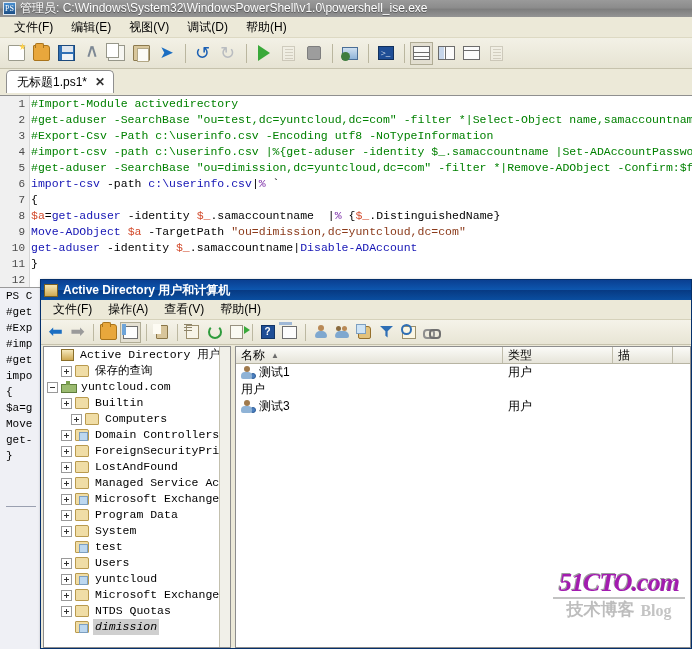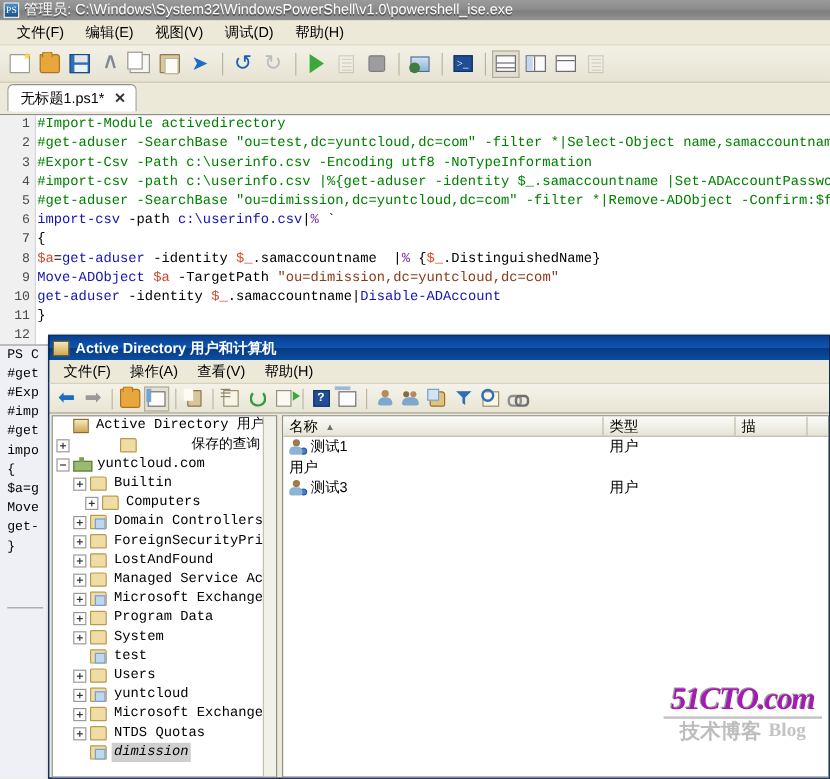--- a/index.html
+++ b/index.html
@@ -289,21 +289,21 @@
     text-align: center; pointer-events: none; user-select: none;
   }
   .wm-top {
     font-family: "Liberation Serif", serif;
     font-size: 26px; font-weight: bold; letter-spacing: -1px;
     color: #a21caf; text-shadow: 1px 1px 0 #ffffff, -1px -1px 0 #9d9d9d;
     line-height: 26px;
     font-style: italic;
   }
   .wm-rule { height: 2px; background: #c2c2c2; margin: 1px 4px 2px 4px; }
-  .wm-bot { display:flex; justify-content:center; gap:6px; }
+  .wm-bot { display:flex; align-items:flex-end; justify-content:center; gap:6px; }
   .wm-cn { font-size: 17px; font-weight: bold; color: #bdbdbd;
            text-shadow: 1px 1px 0 #ffffff; line-height: 18px; }
   .wm-blog { font-family: "Liberation Serif", serif; font-size: 16px; font-weight: bold;
              color: #c4c4c4; text-shadow: 1px 1px 0 #fff; line-height: 16px; }
 </style>
 </head>
 <body>
 
 <div id="root">
 
@@ -511,21 +511,21 @@
     </div>
 
     <div class="ad-body">
       <div class="ad-tree">
         <div class="ad-tree-inner" id="adtree">
             <div class="treerow" style="padding-left: 3px;">
               <span class="tw empty"></span>
               <span class="troot-ico"></span>
               <span class="tlabel">Active Directory 用户和计算机</span>
             </div>
-            <div class="treerow" style="padding-left: 3px; justify-content: space-between;">
+            <div class="treerow" style="padding-left: 17px;">
               <span class="tw plus"></span>
               <span class="tfolder"></span>
               <span class="tlabel">保存的查询</span>
             </div>
             <div class="treerow" style="padding-left: 3px;">
               <span class="tw minus"></span>
               <span class="tdomain-ico"></span>
               <span class="tlabel">yuntcloud.com</span>
             </div>
             <div class="treerow" style="padding-left: 17px;">

